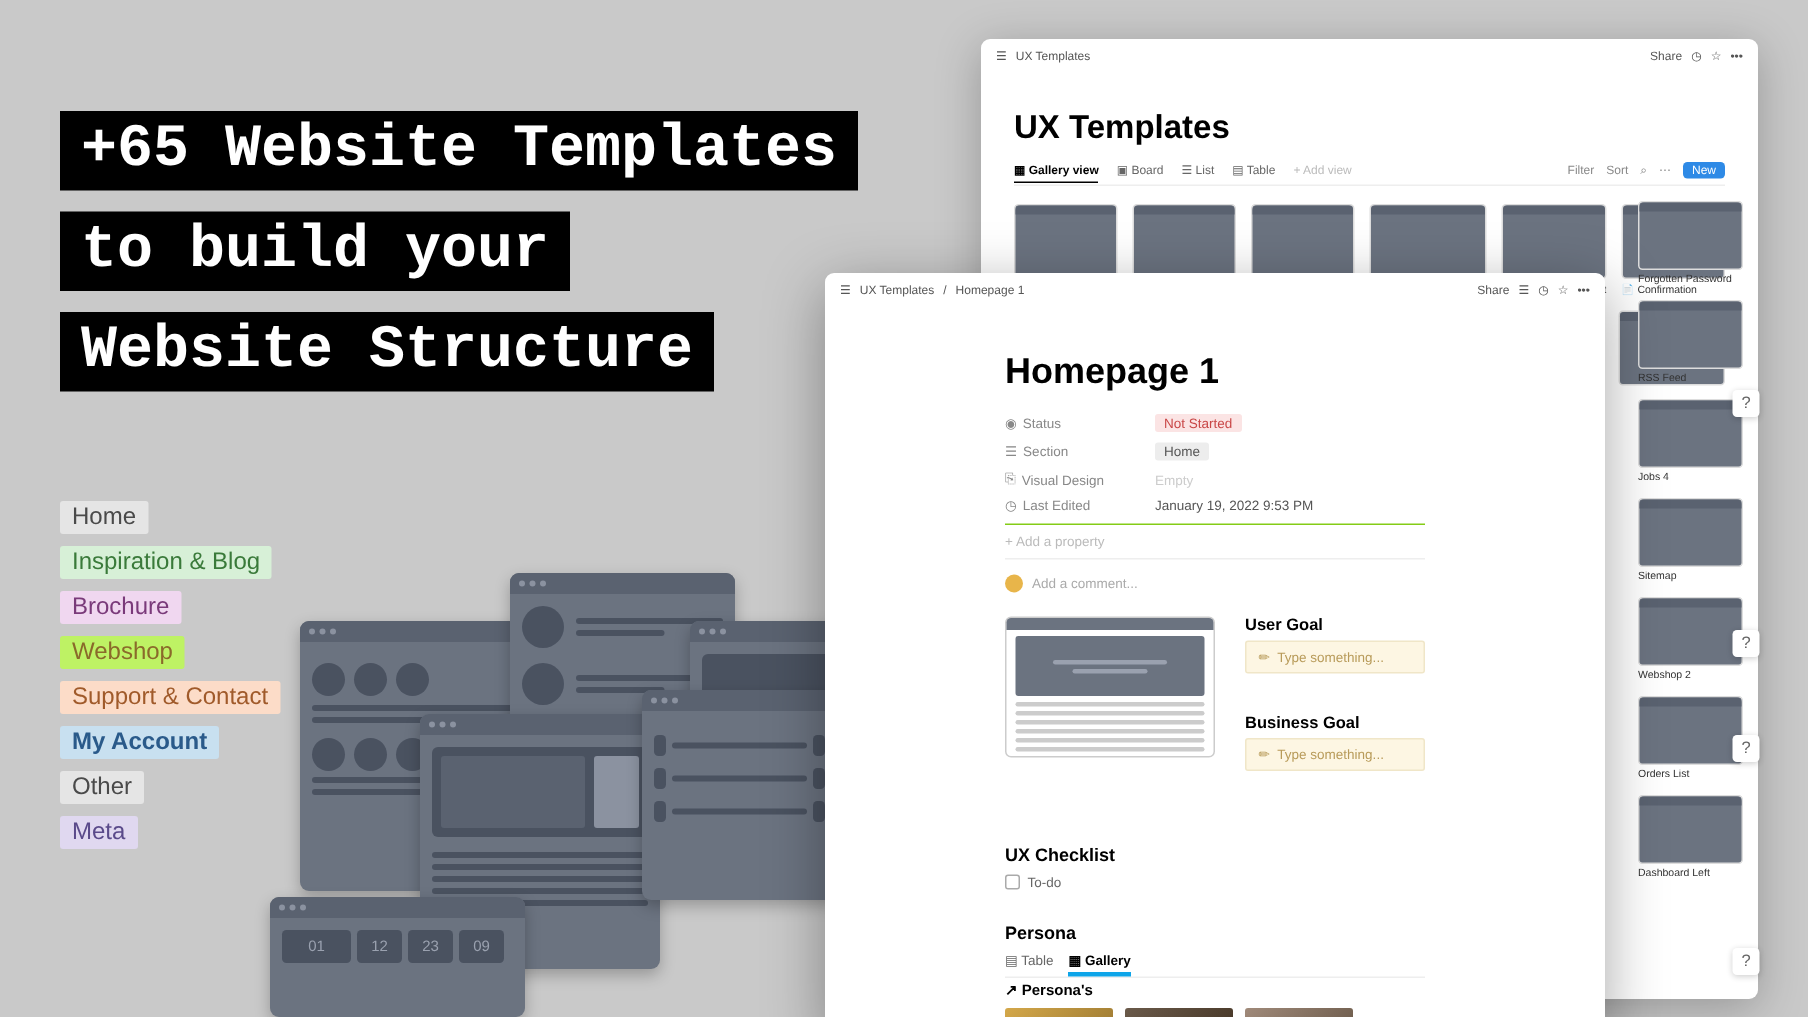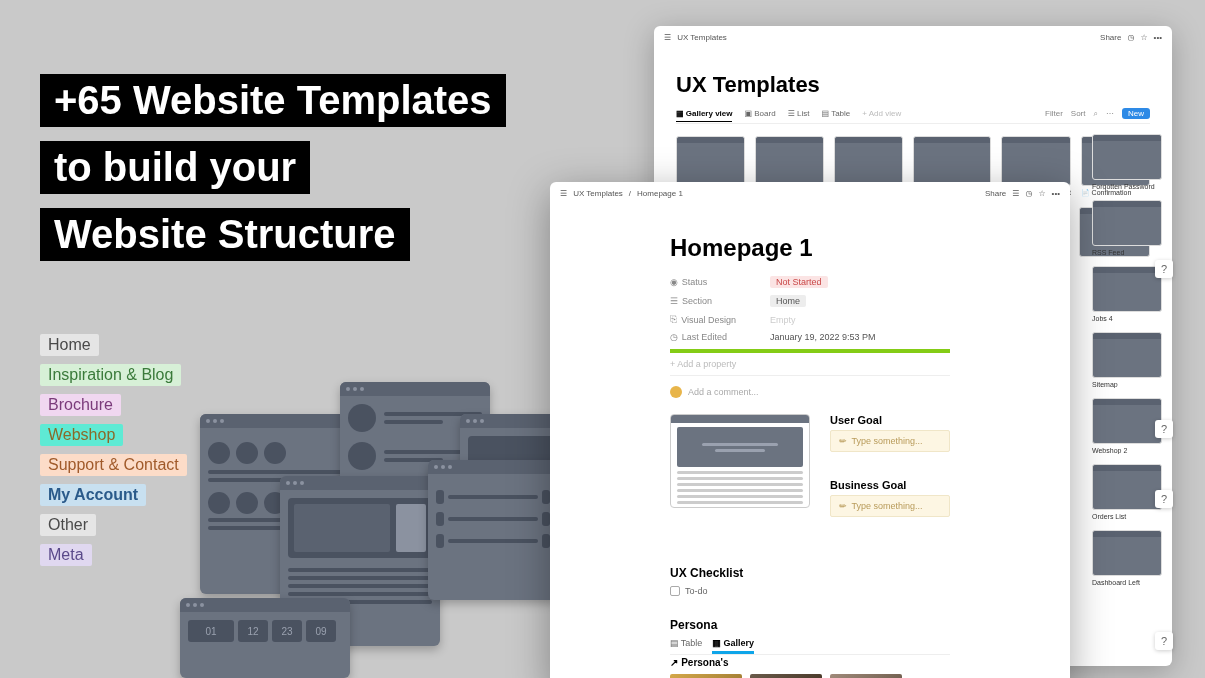--- a/index.html
+++ b/index.html
@@ -1,20 +1,20 @@
 <!DOCTYPE html>
 <html><head>
 <meta charset="utf-8">
 <style>
   * { margin: 0; padding: 0; box-sizing: border-box; }
   body { width: 1205px; height: 678px; background: #c9c9c9; font-family: -apple-system, BlinkMacSystemFont, "Segoe UI", sans-serif; position: relative; overflow: hidden; }
 
   
   .headline { position: absolute; top: 74px; left: 40px; }
-  .headline span { display: inline-block; background: #000; color: #fff; font-weight: 700; font-size: 40px; padding: 4px 14px; margin-bottom: 14px; }
+  .headline span { display: inline-block; background: #000; color: #fff; font-weight: 700; font-size: 40px; padding: 4px 14px; margin-bottom: 14px; font-family: Liberation Mono, monospace; }
 
   
   .tags { position: absolute; top: 334px; left: 40px; display: flex; flex-direction: column; gap: 8px; align-items: flex-start; }
   .tag { font-size: 16px; padding: 2px 8px; border-radius: 2px; font-weight: 500; }
 
   
   .wireframes { position: absolute; top: 370px; left: 180px; width: 520px; height: 320px; pointer-events:none;}
   .wf { position: absolute; background: #6b7380; border-radius: 6px; box-shadow: 0 4px 10px rgba(0,0,0,.25); }
   .wf .bar { height: 14px; background: #5a6270; border-radius: 6px 6px 0 0; display:flex; align-items:center; gap:3px; padding-left:6px;}
   .wf .bar i { width:4px; height:4px; border-radius:50%; background:#8b92a0; display:block;}
@@ -44,21 +44,21 @@
   
   .notion-front { position: absolute; top: 182px; left: 550px; width: 520px; height: 508px; background: #fff; border-radius: 6px; box-shadow: 0 10px 40px rgba(0,0,0,.35); overflow:hidden;}
   .nf-top { height: 22px; display:flex; align-items:center; justify-content:space-between; padding: 0 10px; font-size: 8px; color:#555;}
   .nf-body { padding: 30px 120px 0 120px; }
   .nf-title { font-size: 24px; font-weight: 700; margin-bottom: 14px; }
   .prop { display:flex; align-items:center; font-size:9px; color:#888; margin-bottom:7px; gap:10px;}
   .prop .lbl { width:90px; display:flex; align-items:center; gap:4px;}
   .pill { padding:1px 6px; border-radius:2px; font-size:9px;}
   .pill.red { background:#fbe4e4; color:#c94747;text-align:right;}
   .pill.gray { background:#ededed; color:#555;}
-  .addprop { font-size:9px; color:#bbb; padding:6px 0; border-top:4px solid #84cc16; border-bottom:1px solid #eee; margin:6px 0 10px;}
+  .addprop { font-size:9px; color:#bbb; padding:6px 0; border-top:1px solid #84cc16; border-bottom:1px solid #eee; margin:6px 0 10px;}
   .comment { font-size:9px; color:#aaa; display:flex; align-items:center; gap:6px; margin-bottom:16px;}
   .comment .av { width:12px; height:12px; border-radius:50%; background:#e8b54a;}
   .cols { display:flex; gap:20px;}
   .wfbig { width:140px; }
   .wfbig .frame { border:1px solid #ccc; border-radius:4px; padding:6px 6px 0 6px; background:#fff;}
   .wfbig .hdr { height:8px; background:#6b7380; border-radius:3px 3px 0 0; margin:-6px -6px 4px -6px;}
   .wfbig .hero { height:40px; background:#6b7380; border-radius:2px; margin-bottom:4px; display:flex; align-items:center; justify-content:center; flex-direction:column; gap:3px;}
   .wfbig .hero div { height:3px; background:#9aa1af; width:60%; border-radius:2px;}
   .wfbln { height:3px; background:#ccc; margin:3px 0; border-radius:2px;}
   .goals { flex:1;}
@@ -85,21 +85,21 @@
 <div class="headline">
   <span>+65 Website Templates</span><br>
   <span>to build your</span><br>
   <span>Website Structure</span>
 </div>
 
 <div class="tags" id="tags">
     <span class="tag" style="background: rgb(229, 229, 229); color: rgb(74, 74, 74);">Home</span>
     <span class="tag" style="background: rgb(215, 240, 215); color: rgb(58, 122, 58);">Inspiration &amp; Blog</span>
     <span class="tag" style="background: rgb(240, 215, 240); color: rgb(122, 58, 122);">Brochure</span>
-    <span class="tag" style="background: #5eead4; color: rgb(138, 106, 42);">Webshop</span>
+    <span class="tag" style="background: #bef264; color: rgb(138, 106, 42);">Webshop</span>
     <span class="tag" style="background: rgb(252, 220, 200); color: rgb(160, 90, 42);">Support &amp; Contact</span>
     <span class="tag" style="background: rgb(200, 224, 240); color: rgb(42, 90, 138); font-weight: bold;">My Account</span>
     <span class="tag" style="background: rgb(229, 229, 229); color: rgb(74, 74, 74);">Other</span>
     <span class="tag" style="background: rgb(224, 216, 240); color: rgb(90, 74, 138);">Meta</span>
   </div>
 
 <div class="wireframes">
   <div class="wf" style="top:44px;left:20px;width:150px;height:180px;">
     <div class="bar">
         <i></i>

